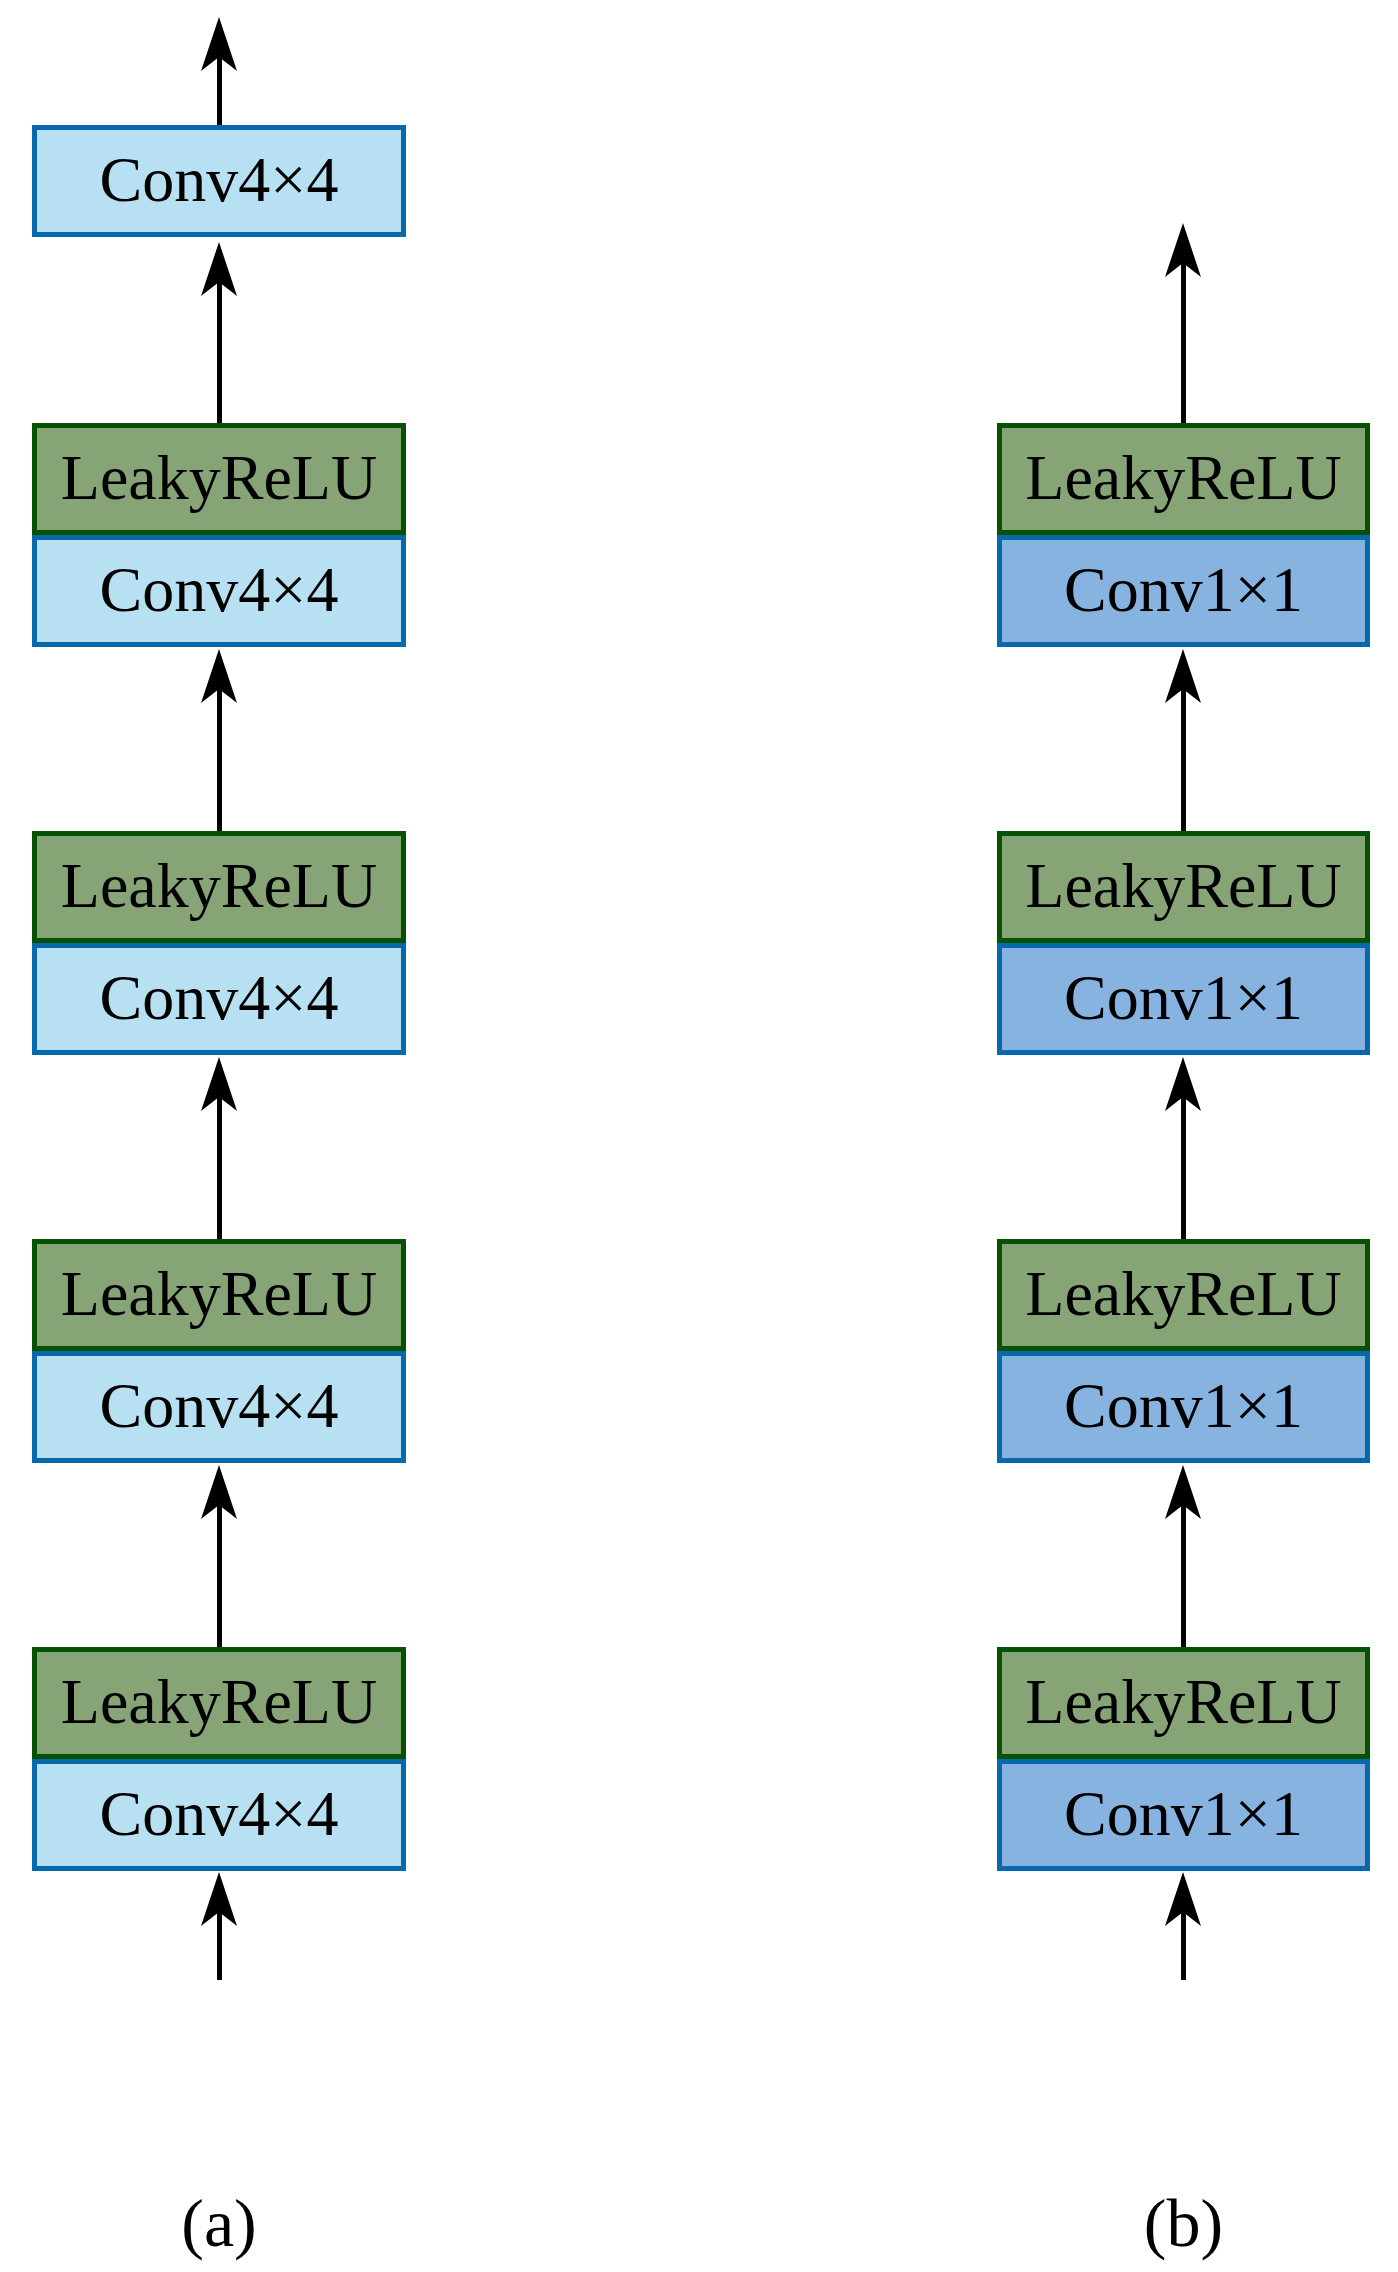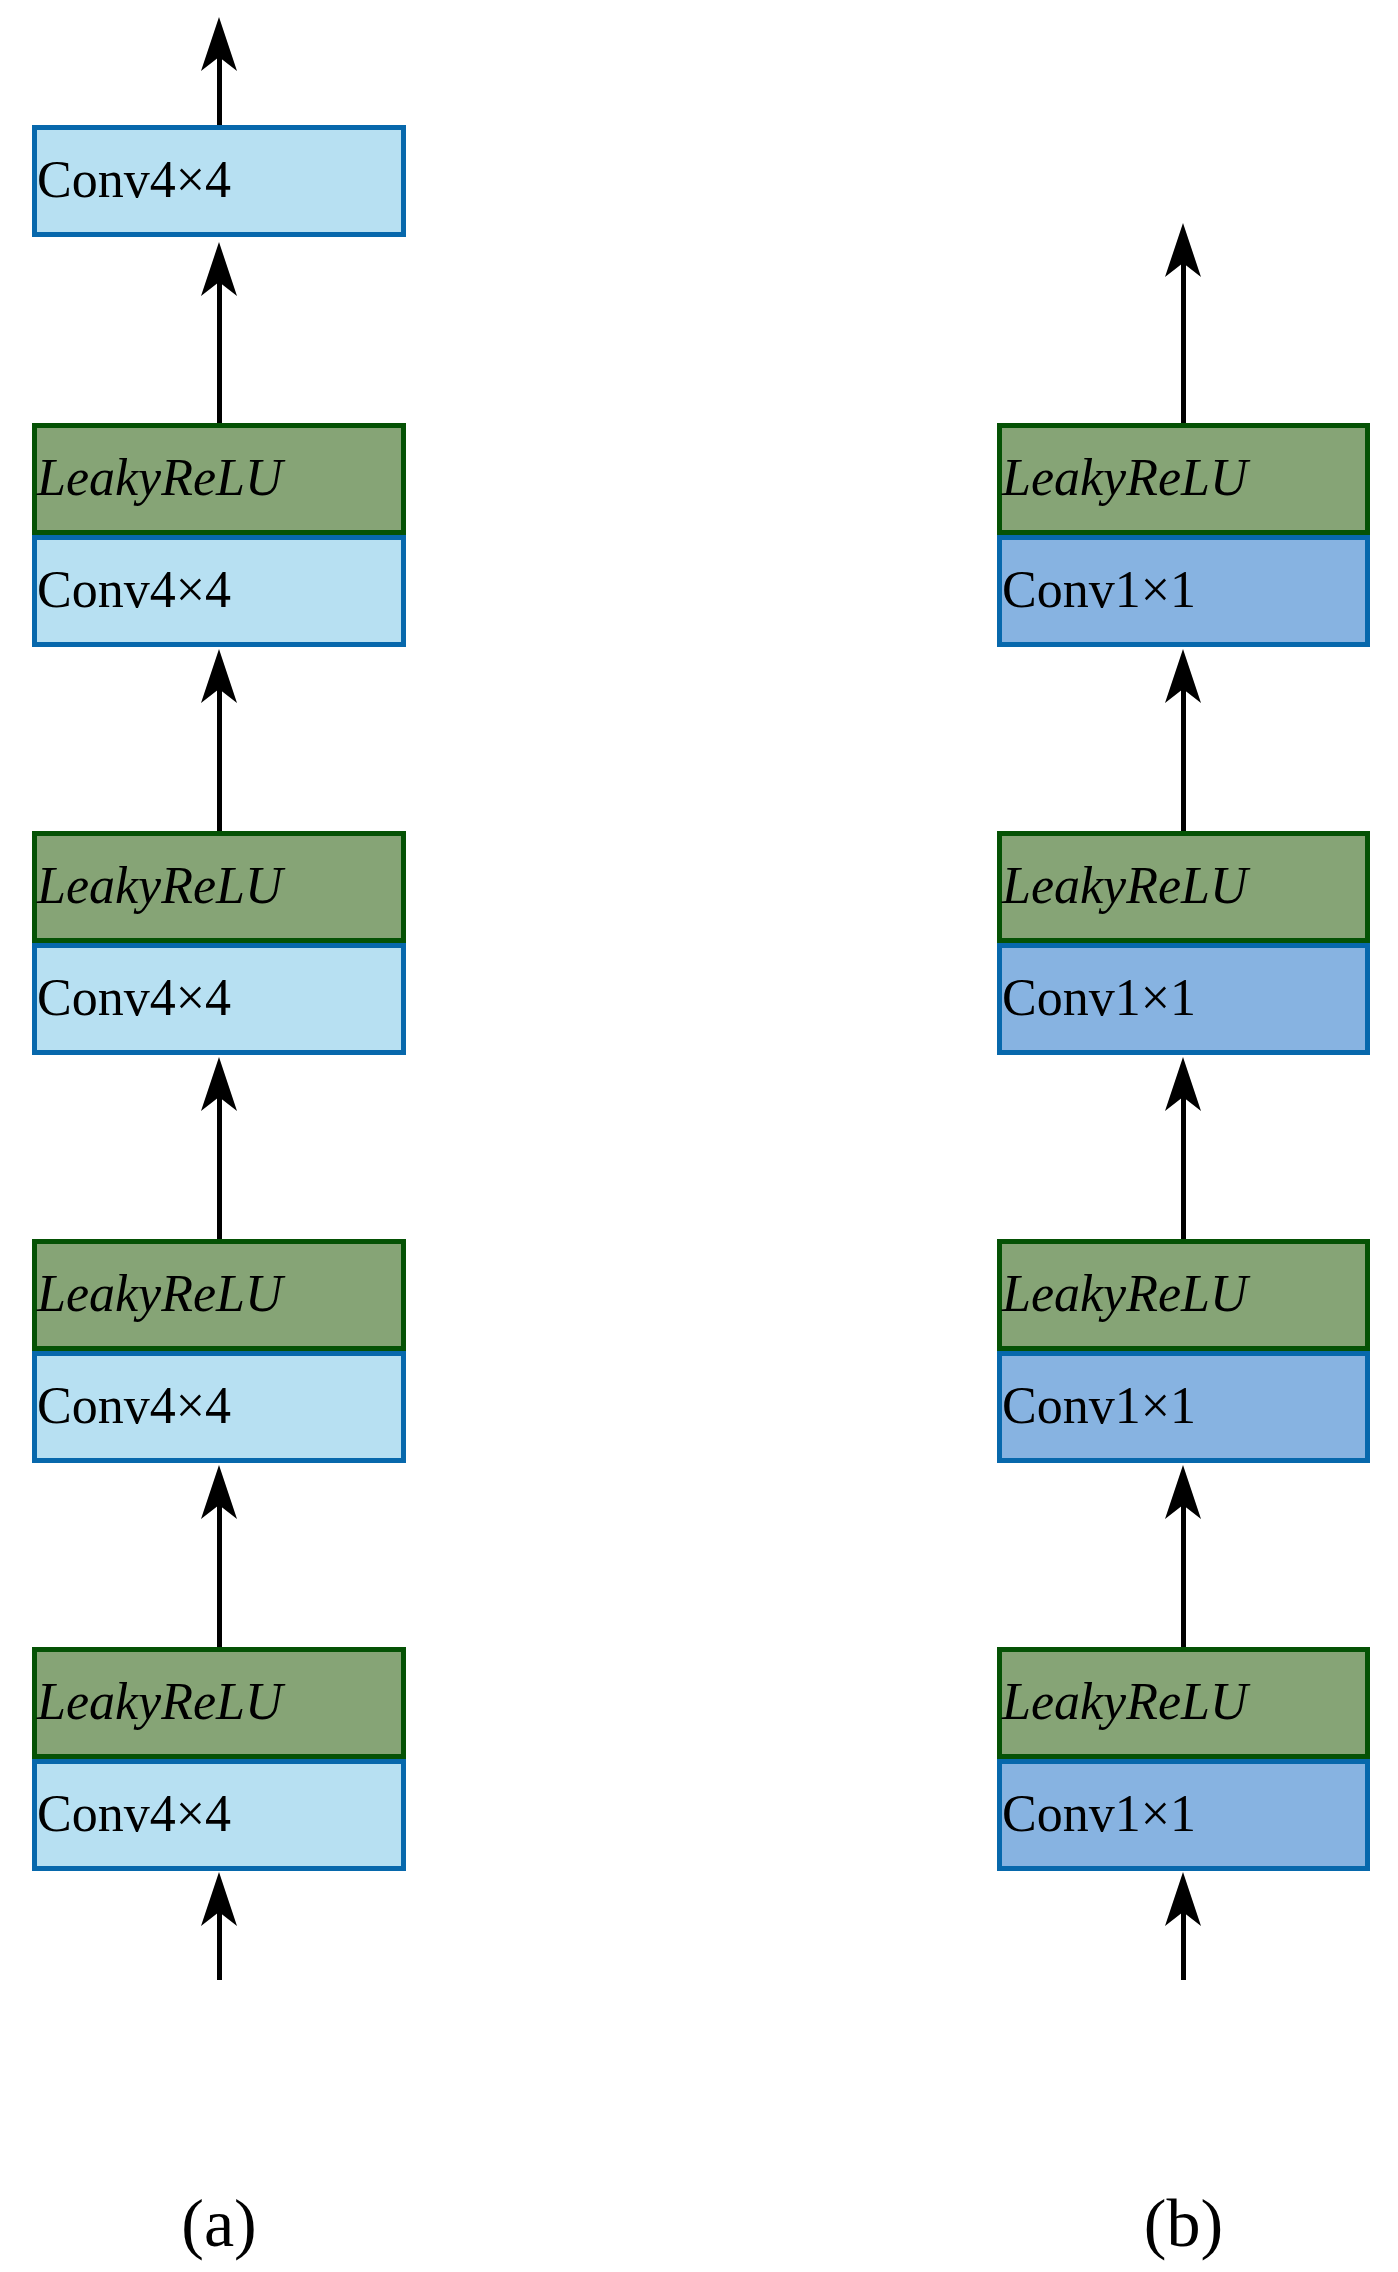--- a/index.html
+++ b/index.html
@@ -20,29 +20,28 @@
     position: absolute;
     top: 0;
     height: 100%;
   }
   .layer {
     position: absolute;
     box-sizing: border-box;
     width: 374px;
     height: 112px;
     line-height: 100px;
-    text-align: left;
-    font-size: 52px;
+    text-align: center;
+    font-size: 64px;
     border: 5px solid #000;
     left: 0;
   }
   .relu {
     background: var(--relu_fill, #86A476);
     border-color: var(--green_border, #055205);
-    font-style: italic;
   }
   .conv44 {
     background: var(--conv44_fill, #B7E0F2);
     border-color: var(--blue_border, #0768AC);
   }
   .conv11 {
     background: var(--conv11_fill, #87B3E1);
     border-color: var(--blue_border, #0768AC);
   }
   .arrow {

